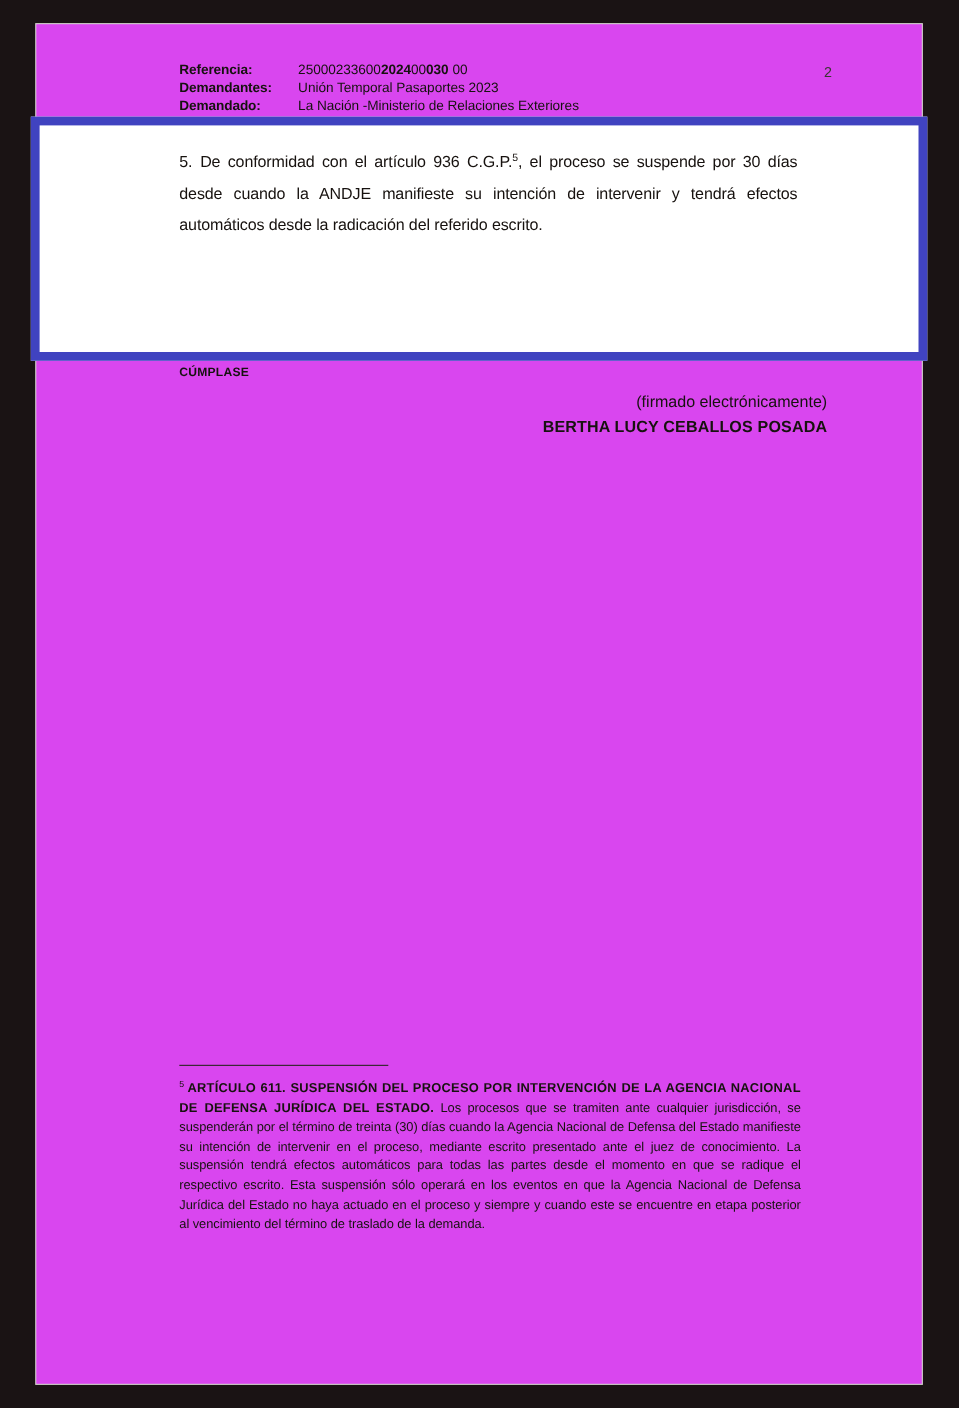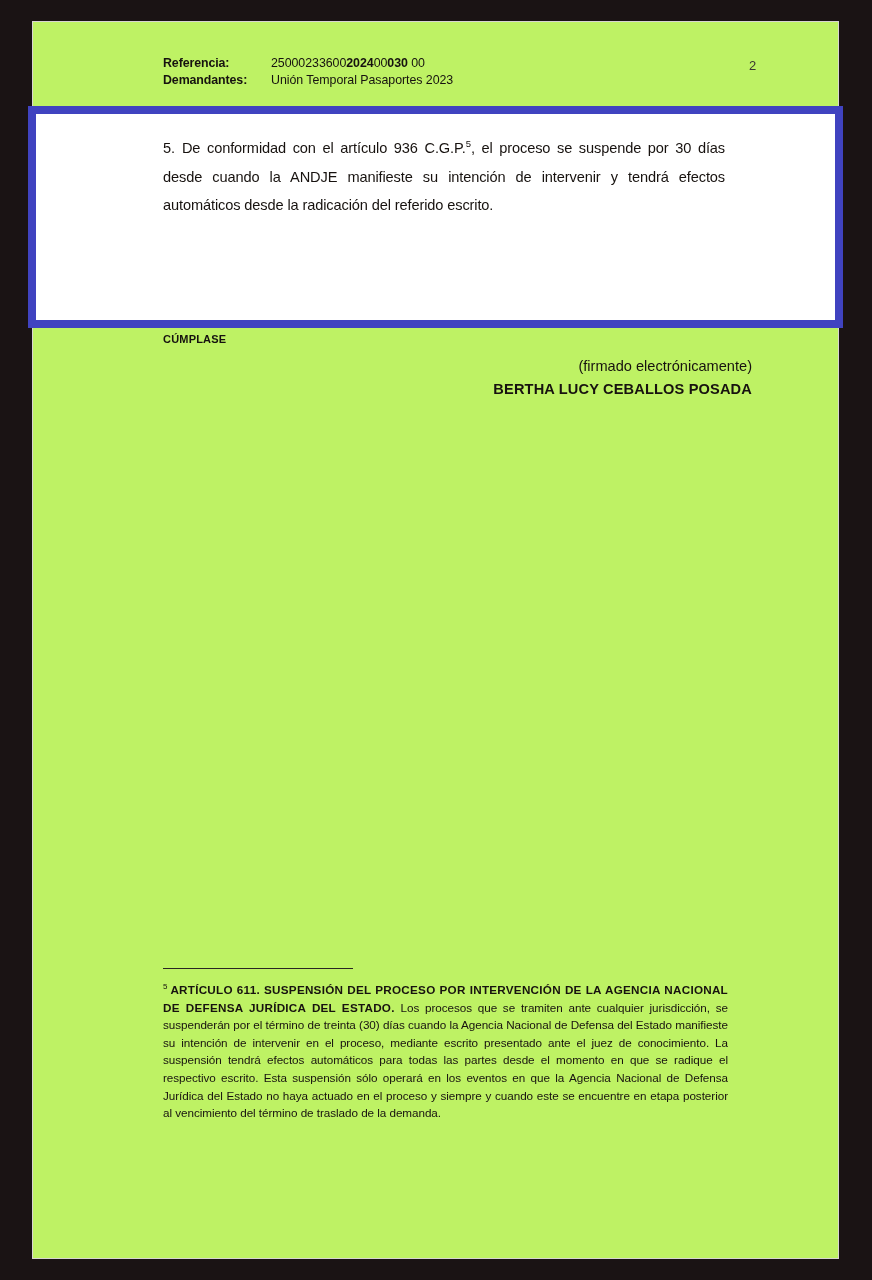--- a/index.html
+++ b/index.html
@@ -17,21 +17,21 @@
     -webkit-font-smoothing: antialiased;
   }
 
   
   #page-sheet {
     position: absolute;
     left: 33px;
     top: 22px;
     width: 805px;
     height: 1236px;
-    background: #bef264;
+    background: #d946ef;
     box-shadow: 0 0 0 1px #d8d5d2;
   }
 
   
   #doc-header {
     position: absolute;
     left: 130px;
     top: 33px;
     width: 600px;
   }
@@ -167,20 +167,24 @@
     <div class="hdr-row">
       <span class="hdr-label">Referencia:</span>
       <span class="hdr-value"><span>25000233600</span><b>2024</b><span>00</span><b>030</b><span> 00</span></span>
     </div>
 
     <div class="hdr-row">
       <span class="hdr-label">Demandantes:</span>
       <span class="hdr-value">Unión Temporal Pasaportes 2023</span>
     </div>
 
+    <div class="hdr-row">
+      <span class="hdr-label">Demandado:</span>
+      <span class="hdr-value">La Nación -Ministerio de Relaciones Exteriores</span>
+    </div>
 
   </div>
 
   <div id="page-number">2</div>
 
 </div>
 
 <div id="highlight-box"></div>
 
 <div id="body-text">

